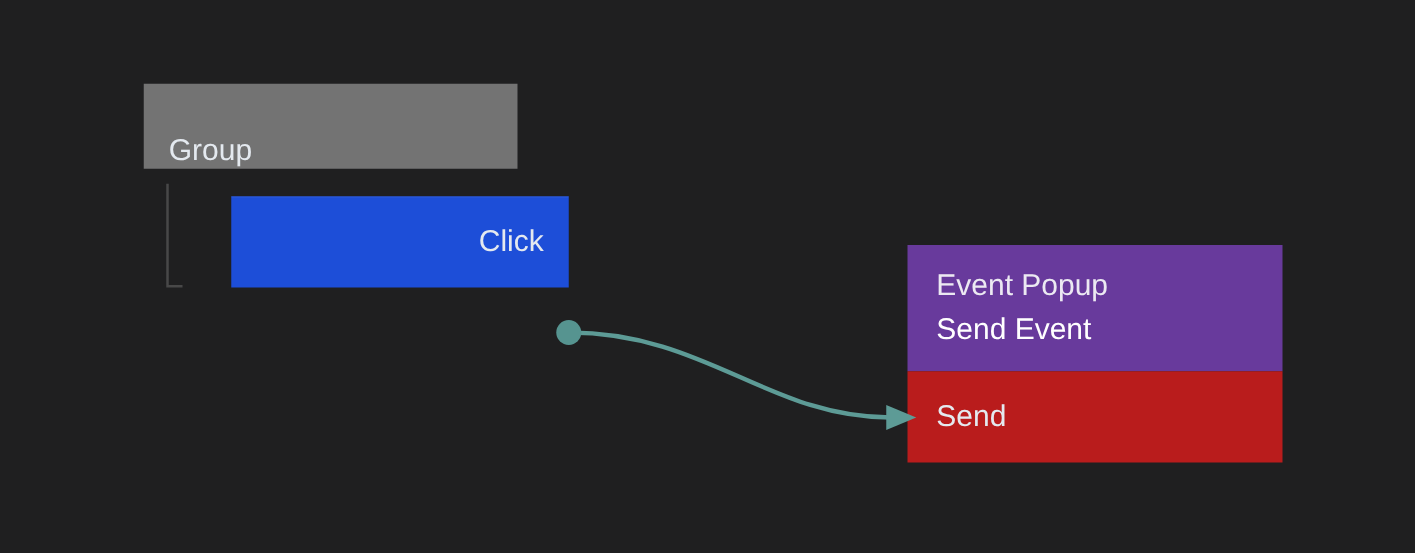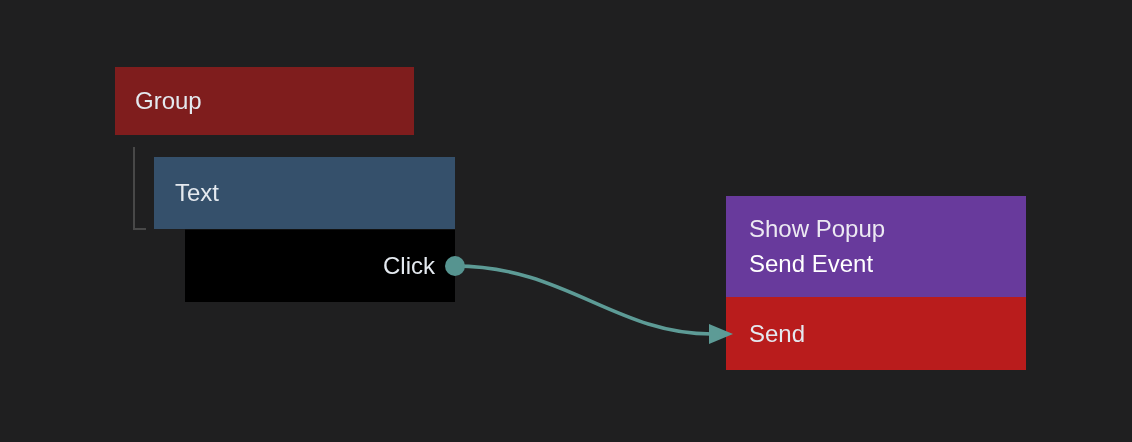--- a/index.html
+++ b/index.html
@@ -20,39 +20,39 @@
   .node {
     position: absolute;
     box-sizing: border-box;
     color: #e4e9ef;
     z-index: 1;
   }
   
   .node-group {
     left: 115px; top: 67px;
     width: 299px; height: 68px;
-    background: #7f1d1d;
-    display: flex; align-items: center;
+    background: #737373;
+    display: flex; align-items: flex-end;
     padding-left: 20px;
   }
   
   .node-text {
     left: 154px; top: 157px;
     width: 301px; height: 145px;
   }
   .node-text .nt-header {
     height: 72px;
     background: #35506b;
     display: flex; align-items: center;
     padding-left: 21px;
     box-sizing: border-box;
   }
   .node-text .nt-port-row {
     height: 73px;
-    background: #000000;
+    background: #1d4ed8;
     border-top: 1px solid rgba(255,255,255,0.07);
     display: flex; align-items: center; justify-content: flex-end;
     padding-right: 20px;
     box-sizing: border-box;
     margin-left: 31px;
   }
   
   .node-popup {
     left: 726px; top: 196px;
     width: 300px; height: 174px;
@@ -93,31 +93,28 @@
 </head>
 <body>
 
 <div class="canvas">
 
   <div class="node node-group">
     <span class="label">Group</span>
   </div>
 
   <div class="node node-text">
-    <div class="nt-header">
-      <span class="label">Text</span>
-    </div>
     <div class="nt-port-row">
       <span class="label">Click</span>
     </div>
   </div>
 
   <div class="node node-popup">
     <div class="np-header">
-      <span class="np-title label">Show Popup</span>
+      <span class="np-title label">Event Popup</span>
       <span class="np-subtitle label">Send Event</span>
     </div>
     <div class="np-port-row">
       <span class="label">Send</span>
     </div>
   </div>
 
   <svg class="wires" viewBox="0 0 1132 442" xmlns="http://www.w3.org/2000/svg">
 
     <polyline points="134,147 134,229 146,229" fill="none" stroke-width="2" stroke="#484848"></polyline>

